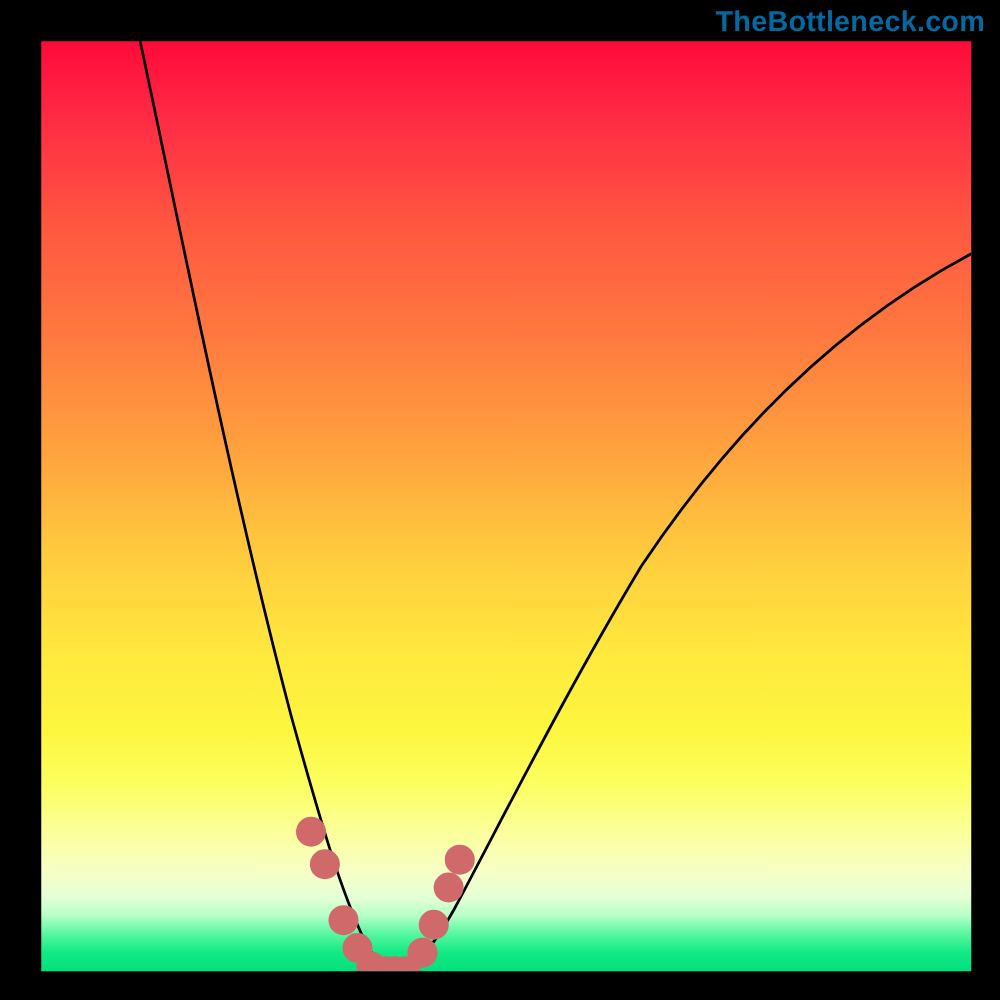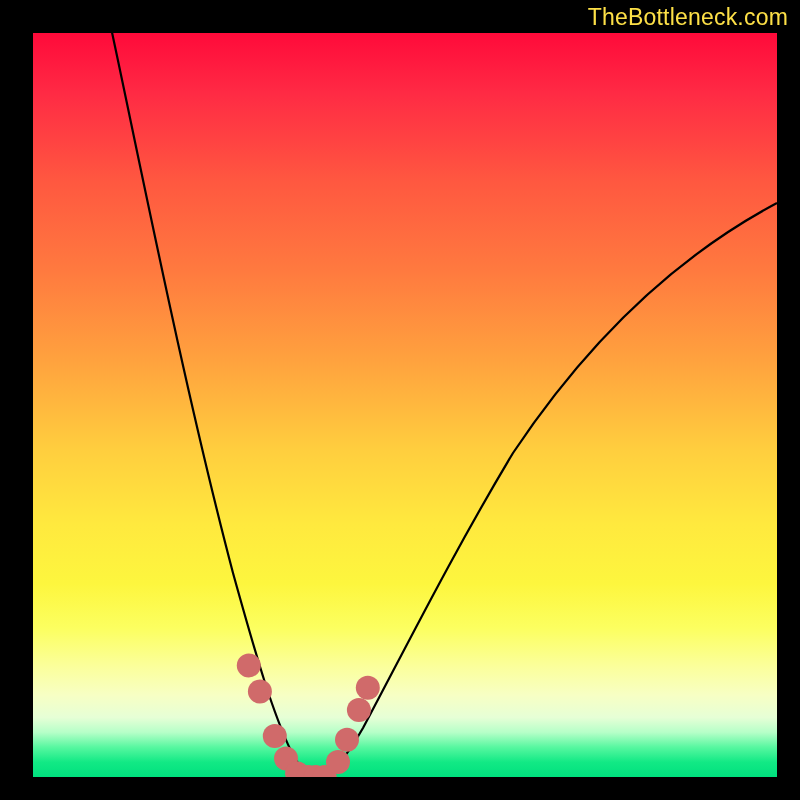--- a/index.html
+++ b/index.html
@@ -42,24 +42,24 @@
       #57f7a0 96%,
       #12e985 98%,
       #00e07e 100%
     );
     overflow: hidden;
   }
   .watermark {
     position: absolute;
     top: 4px;
     right: 12px;
-    color: #fde047;
+    color: #0369a1;
     font-size: 23px;
     letter-spacing: 0.2px;
-    font-weight: 400;
+    font-weight: 700;
     user-select: none;
   }
   svg.curve {
     position: absolute;
     left: 0;
     top: 0;
     width: 744px;
     height: 744px;
   }
 </style>

